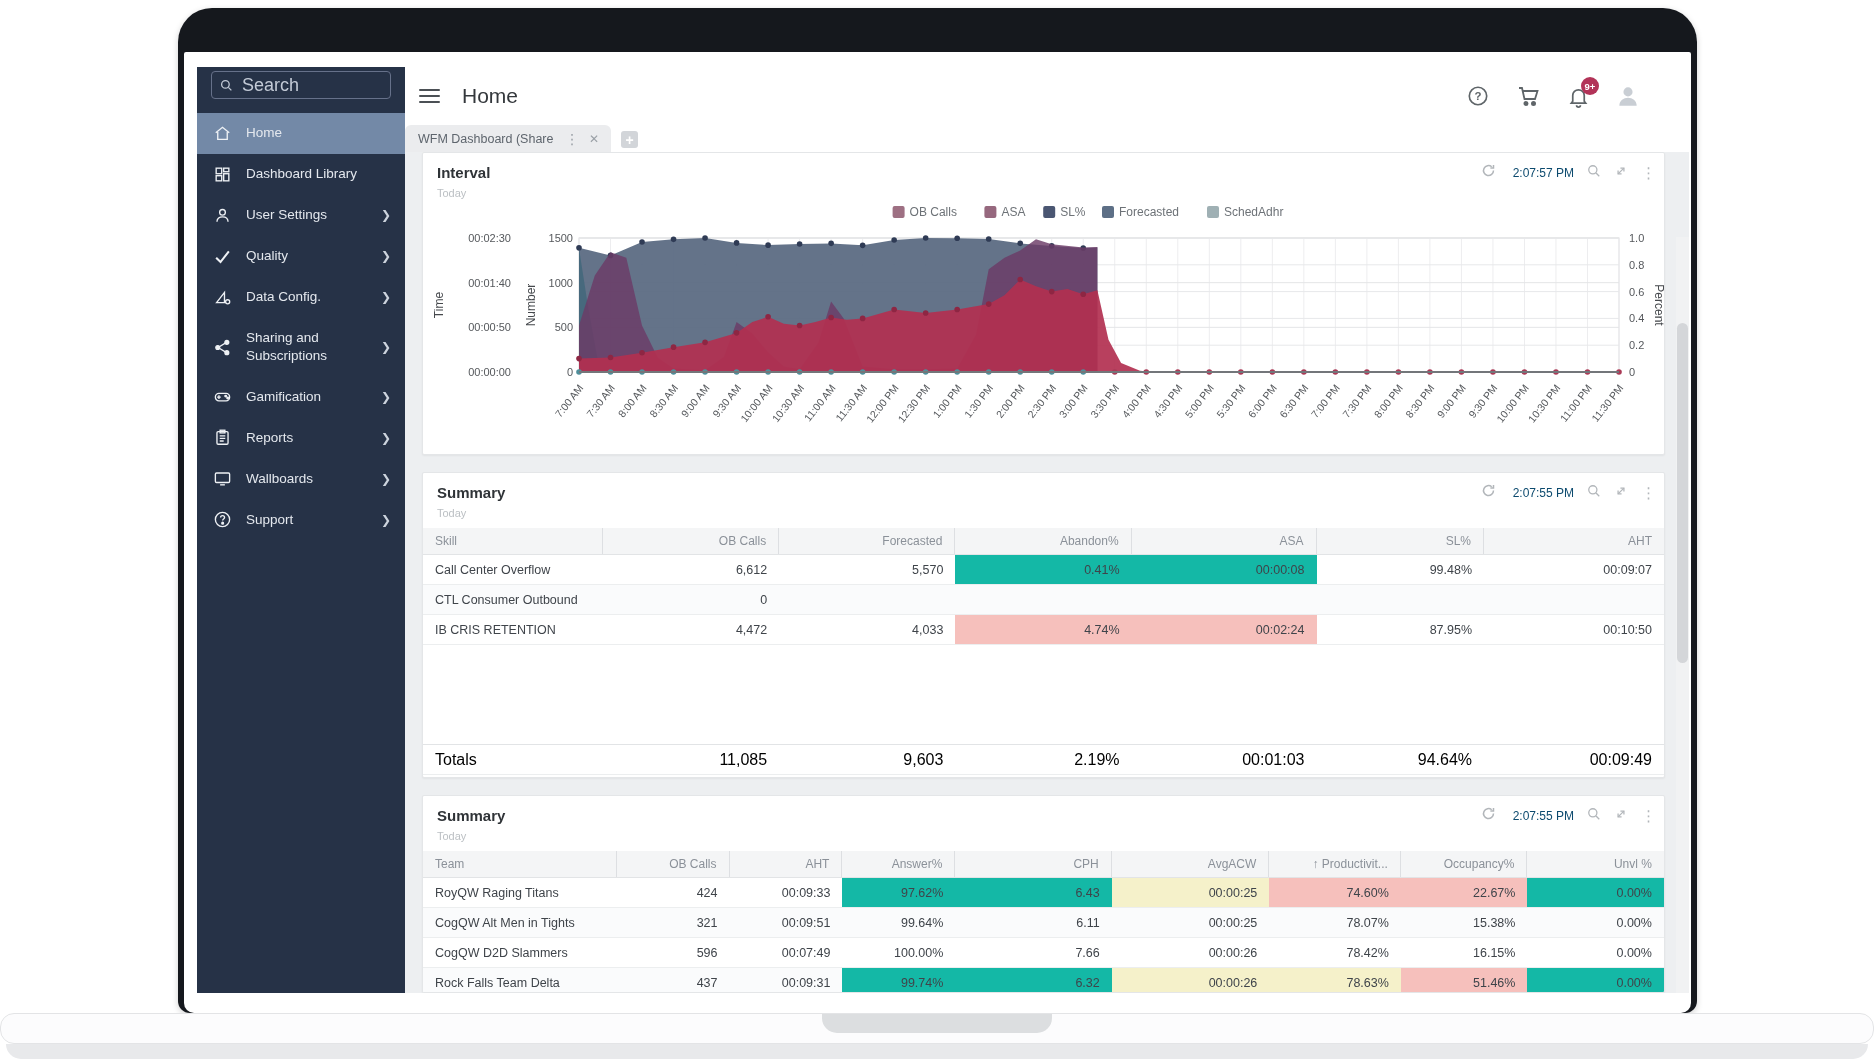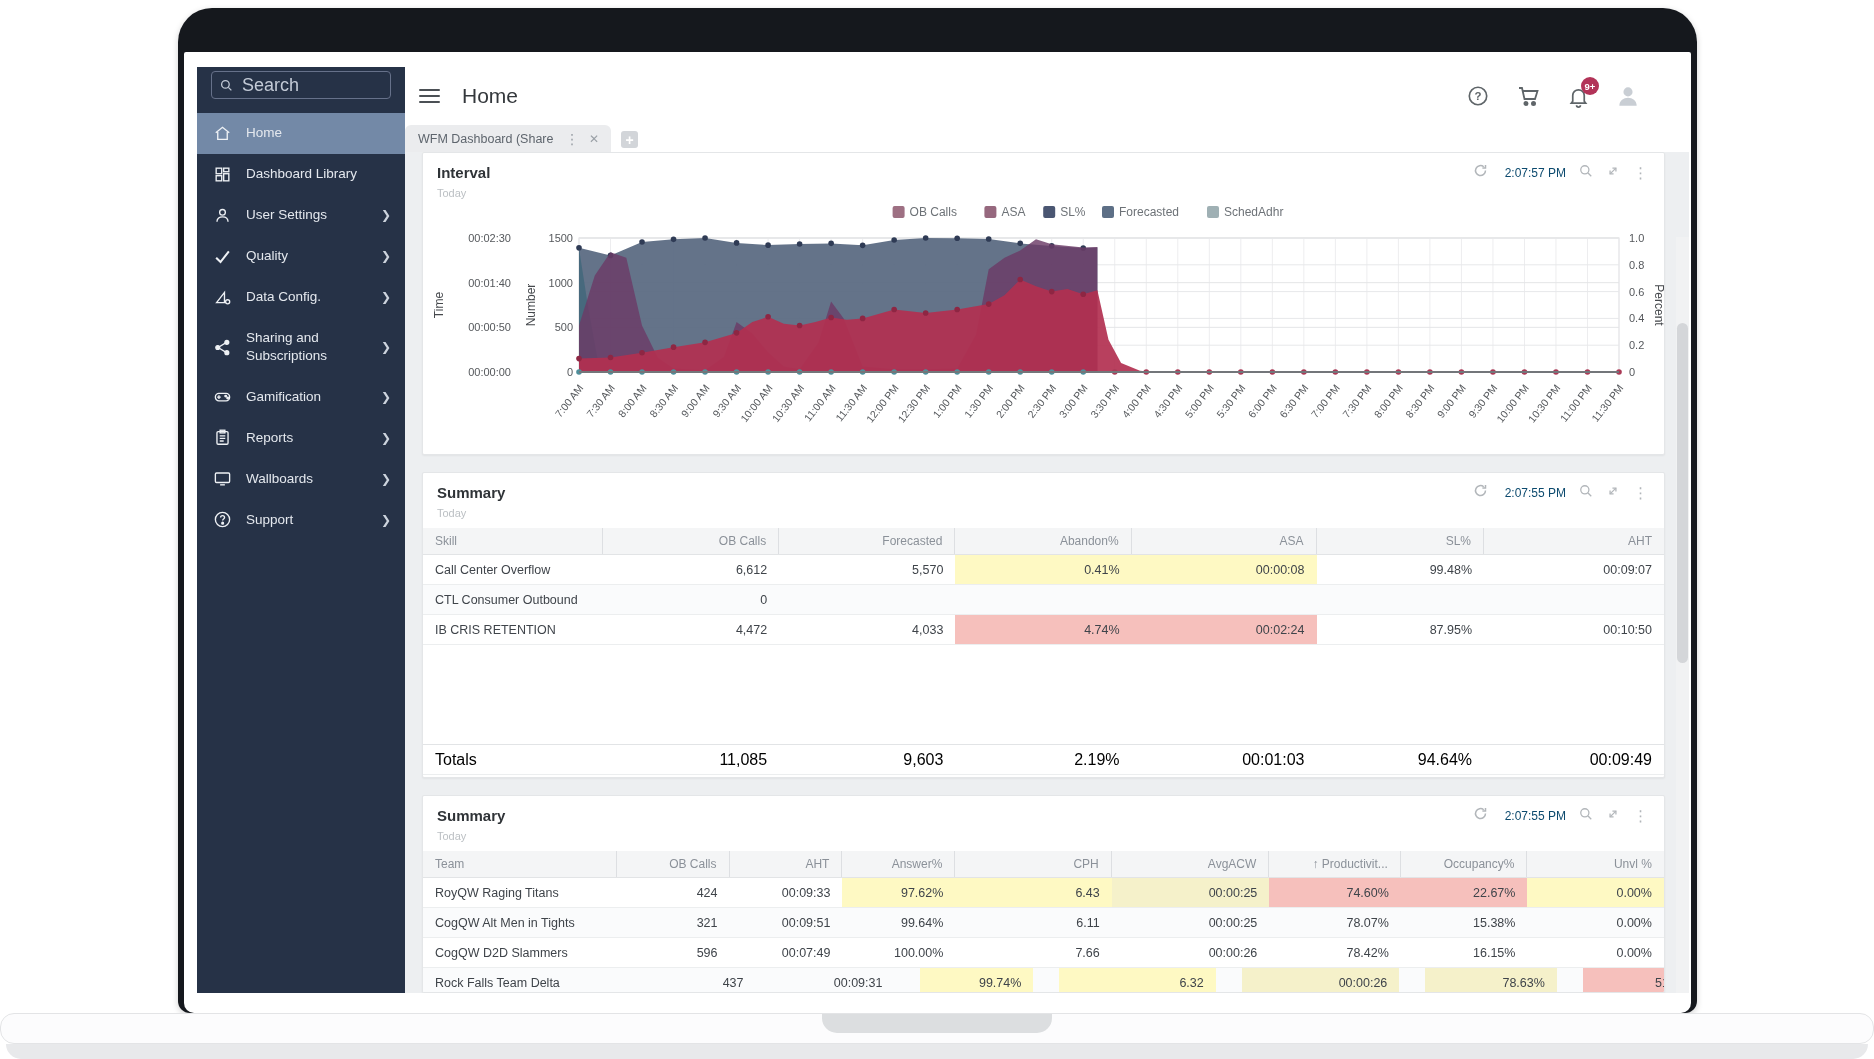--- a/index.html
+++ b/index.html
@@ -53,37 +53,37 @@
   .tab-label{font-size:12.5px;color:#5e656d;white-space:nowrap;overflow:hidden;width:148px;}
   .tab-kebab{color:#9aa0a6;font-size:14px;padding:0 6px;cursor:pointer;}
   .tab-close{color:#9aa0a6;font-size:12px;padding:0 4px;cursor:pointer;}
   .tab-add{width:17px;height:17px;background:#d2d5d9;border-radius:3px;color:#fff;font-size:14px;font-weight:bold;
            display:flex;align-items:center;justify-content:center;margin:0 0 4px 10px;cursor:pointer;}
 
   
   .dash{position:absolute;left:0;top:85px;width:1284px;height:841px;background:#edeff1;}
   .panel{position:absolute;left:17px;width:1243px;background:#fff;border:1px solid #e4e6e8;border-radius:2px;
          box-shadow:0 1px 2px rgba(0,0,0,.05);box-sizing:border-box;overflow:hidden;}
-  .panel-head{display:flex;align-items:center;padding:10px 16px 0 14px;}
+  .panel-head{display:flex;align-items:center;padding:10px 8px 0 14px;}
   .panel-title{font-size:15px;font-weight:bold;color:#2f3337;}
   .panel-controls{margin-left:auto;display:flex;align-items:center;gap:13px;color:#b2b6ba;}
   .panel-time{font-size:12px;color:#0c4a6e;margin-left:4px;}
   .kebab{font-size:15px;color:#b2b6ba;cursor:pointer;}
   .panel-sub{font-size:11px;color:#bcc0c4;padding:5px 14px 0 14px;}
 
   
   .grid-table{margin:9px 0 0 0;font-size:12.5px;color:#3f444a;}
   .g-row{display:grid;align-items:center;height:29px;border-bottom:1px solid #eceeef;}
   .g-row.header{height:26px;background:#f4f5f6;color:#8b9199;border-bottom:1px solid #e2e4e6;font-size:12px;}
   .g-row.header .g-cell{border-right:1px solid #dddfe2;}
   .g-row.header .g-cell:last-child{border-right:none;}
   .g-cell{padding:0 12px;text-align:right;white-space:nowrap;overflow:hidden;height:100%;display:flex;align-items:center;justify-content:flex-end;box-sizing:border-box;}
   .g-cell.first{text-align:left;justify-content:flex-start;}
   .g-row.stripe{background:#fafbfc;}
-  .hl-green{background:#fef9c3;}
+  .hl-green{background:#14b8a6;}
   .hl-red{background:#f6c0bc;}
   .hl-yellow{background:#f5f1ca;}
   .totals-row{position:absolute;left:0;right:0;bottom:2px;border-top:1px solid #e2e4e6;border-bottom:1px solid #eceeef;background:#fff;}
 
   
   .scroll-track{position:absolute;right:0;top:85px;width:13px;height:841px;background:#f1f2f3;}
   .scroll-thumb{position:absolute;right:1px;top:86px;width:11px;height:340px;background:#d4d6d9;border-radius:6px;}
 
   svg text{font-family:"Liberation Sans", sans-serif;}
 </style>
@@ -599,21 +599,21 @@
                     <div class="g-cell first">CogQW D2D Slammers</div>
                     <div class="g-cell">596</div>
                     <div class="g-cell">00:07:49</div>
                     <div class="g-cell">100.00%</div>
                     <div class="g-cell">7.66</div>
                     <div class="g-cell">00:00:26</div>
                     <div class="g-cell">78.42%</div>
                     <div class="g-cell">16.15%</div>
                     <div class="g-cell">0.00%</div>
                   </div>
-                  <div class="g-row stripe" style="grid-template-columns: 15.6% 9.1% 9.1% 9.1% 12.6% 12.7% 10.6% 10.2% 11%; gap: 26px;">
+                  <div class="g-row stripe" style="grid-template-columns: 15.6% 9.1% 9.1% 9.1% 12.6% 12.7% 10.6% 10.2% 11%;">
                     <div class="g-cell first">Rock Falls Team Delta</div>
                     <div class="g-cell">437</div>
                     <div class="g-cell">00:09:31</div>
                     <div class="g-cell hl-green">99.74%</div>
                     <div class="g-cell hl-green">6.32</div>
                     <div class="g-cell hl-yellow">00:00:26</div>
                     <div class="g-cell hl-yellow">78.63%</div>
                     <div class="g-cell hl-red">51.46%</div>
                     <div class="g-cell hl-green">0.00%</div>
                   </div>

